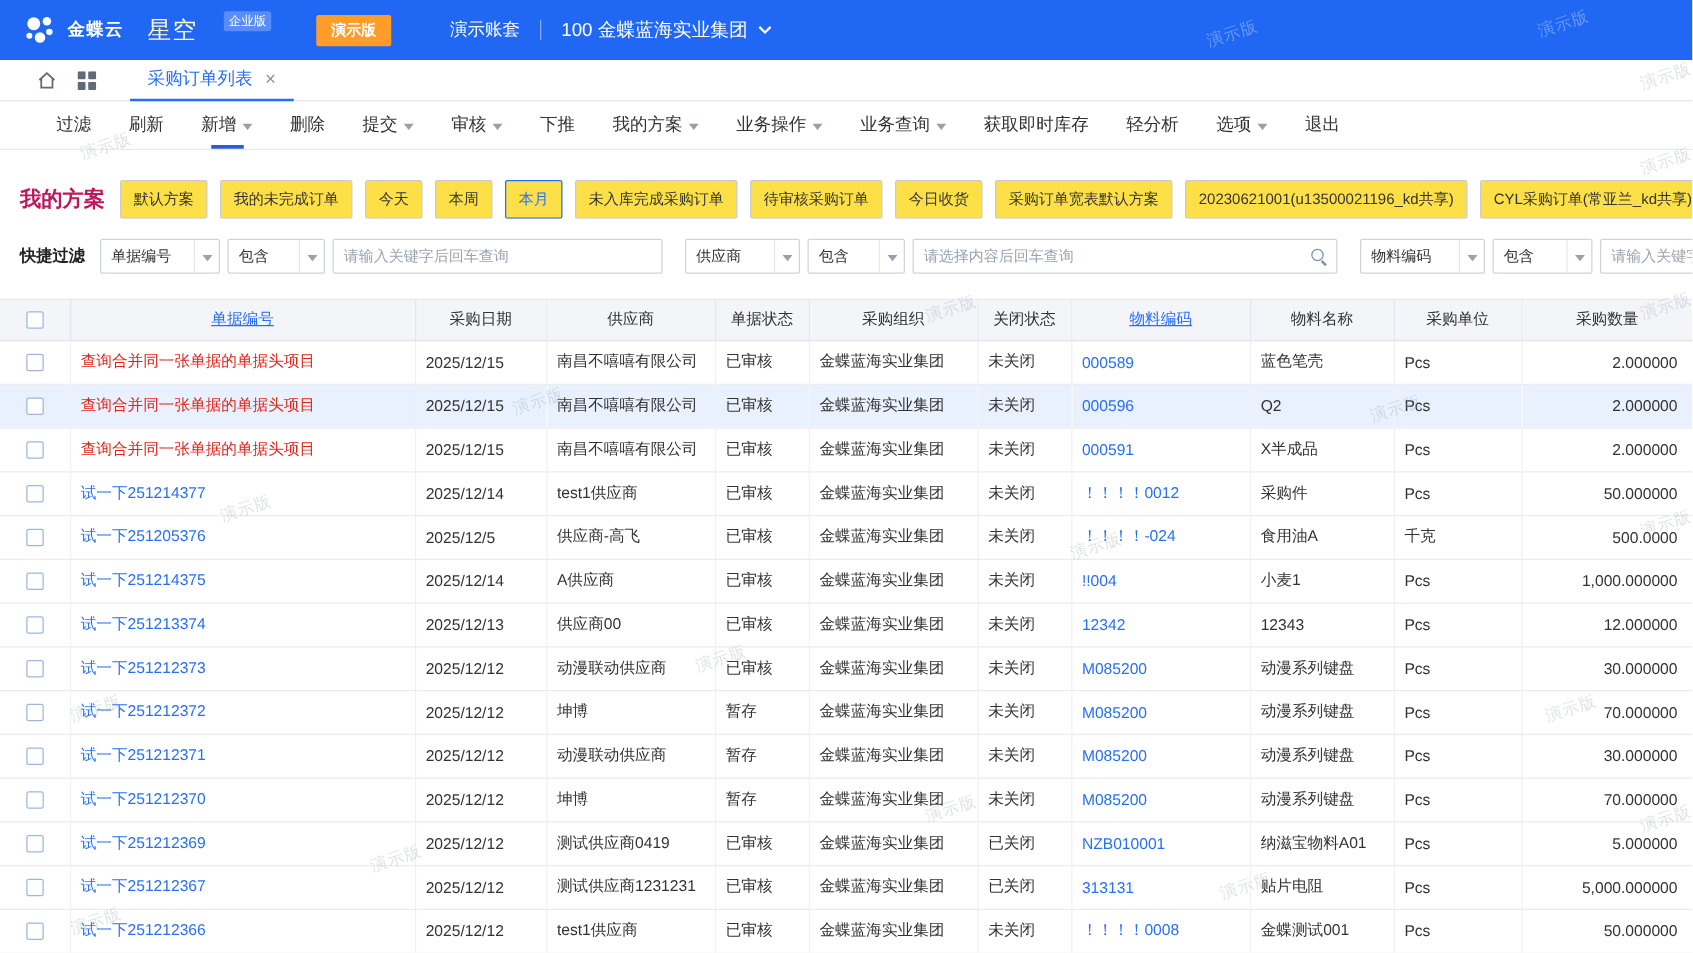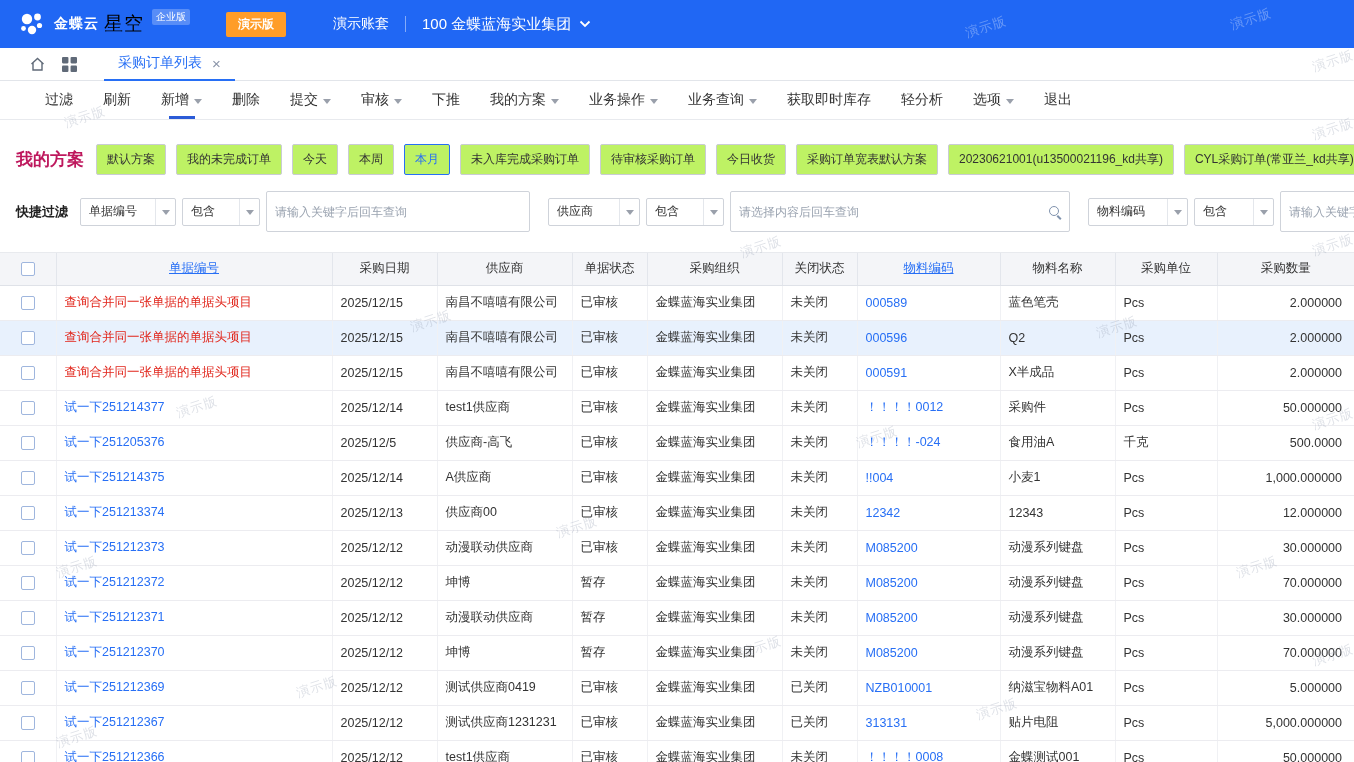--- a/index.html
+++ b/index.html
@@ -11,24 +11,24 @@
   }
   .app { width: 1354px; height: 762px; position: relative; overflow: hidden; }
 
   
   .topbar {
     height: 48px; background: #2067f4; display: flex; align-items: center;
     padding: 0 18px; position: relative;
   }
   .logo { display: flex; align-items: center; margin-right: 8px; }
   .brand-cn { color: #fff; font-size: 14px; font-weight: 700; letter-spacing: 1px; }
-  .brand-sub { color: #000000; font-size: 19px; font-weight: 300; margin-left: 5px; letter-spacing: 1px; }
+  .brand-sub { color: #fef9c3; font-size: 19px; font-weight: 300; margin-left: 19px; letter-spacing: 1px; }
   .edition {
     font-size: 10px; color: #fff; background: rgba(255,255,255,.25);
-    border-radius: 2px; padding: 1px 4px; margin-left: 8px; align-self: flex-start; margin-top: 9px;
+    border-radius: 2px; padding: 1px 4px; margin-left: 21px; align-self: flex-start; margin-top: 9px;
   }
   .demo-badge {
     margin-left: 36px; background: #ff9d28; color: #fff; font-size: 12px;
     padding: 4px 12px; border-radius: 2px; font-weight: 600; white-space: nowrap;
   }
   .account { margin-left: 47px; color: #fff; font-size: 14px; white-space: nowrap; }
   .topbar-divider { width: 1px; height: 16px; background: rgba(255,255,255,.45); margin: 0 16px; }
   .company { color: #fff; font-size: 15px; display: flex; align-items: center; gap: 8px; cursor: pointer; white-space: nowrap; }
 
   
@@ -55,38 +55,38 @@
   .tb-active::after {
     content: ''; position: absolute; bottom: 0; left: 50%; transform: translateX(-50%);
     width: 26px; height: 3px; background: #2b5bd7;
   }
 
   
   .schemes { display: flex; align-items: center; padding: 24px 0 10px 16px; overflow: hidden; }
   .schemes-label { font-size: 17px; font-weight: 700; color: #be185d; margin-right: 12px; flex-shrink: 0; white-space: nowrap; }
   .scheme-list { display: flex; gap: 10px; overflow: hidden; flex: 1; }
   .scheme-btn {
-    flex-shrink: 0; font-size: 12px; color: #333; background: #bef264;
+    flex-shrink: 0; font-size: 12px; color: #333; background: #fde047;
     border: 1px solid #c9ccd4; border-radius: 2px; padding: 6px 10px;
     cursor: pointer; white-space: nowrap; font-family: inherit;
   }
   .scheme-btn.active { color: #276ff5; border-color: #276ff5; }
 
   
   .filters { display: flex; align-items: center; padding: 6px 0 12px 16px; overflow: hidden; }
   .filters-label { font-size: 13px; font-weight: 700; color: #222; margin-right: 12px; flex-shrink: 0; white-space: nowrap; }
   .filter-groups { display: flex; align-items: center; }
   .fgroup { display: flex; align-items: center; gap: 6px; margin-right: 18px; flex-shrink: 0; }
   .fselect {
     height: 28px; border: 1px solid #cfd3da; border-radius: 2px; background: #fff;
     display: flex; align-items: center; justify-content: space-between;
     padding-left: 8px; font-size: 12px; color: #333; cursor: pointer; flex-shrink: 0; overflow: hidden; white-space: nowrap;
   }
   .fsel-caret { width: 20px; height: 100%; display: flex; align-items: center; justify-content: center; border-left: 1px solid #e4e7ec; flex-shrink: 0; }
-  .finput-wrap { position: relative; height: 41px; flex-shrink: 0; }
+  .finput-wrap { position: relative; height: 28px; flex-shrink: 0; }
   .finput {
     width: 100%; height: 100%; border: 1px solid #cfd3da; border-radius: 2px;
     padding: 0 26px 0 8px; font-size: 12px; color: #333; outline: none; font-family: inherit; background: #fff;
   }
   .finput::placeholder { color: #9aa3b0; }
   .search-icon { position: absolute; right: 8px; top: 50%; transform: translateY(-50%); width: 14px; height: 14px; cursor: pointer; }
   .search-icon::before {
     content: ''; position: absolute; left: 1px; top: 1px; width: 8px; height: 8px;
     border: 1.5px solid #7f92ad; border-radius: 50%;
   }

